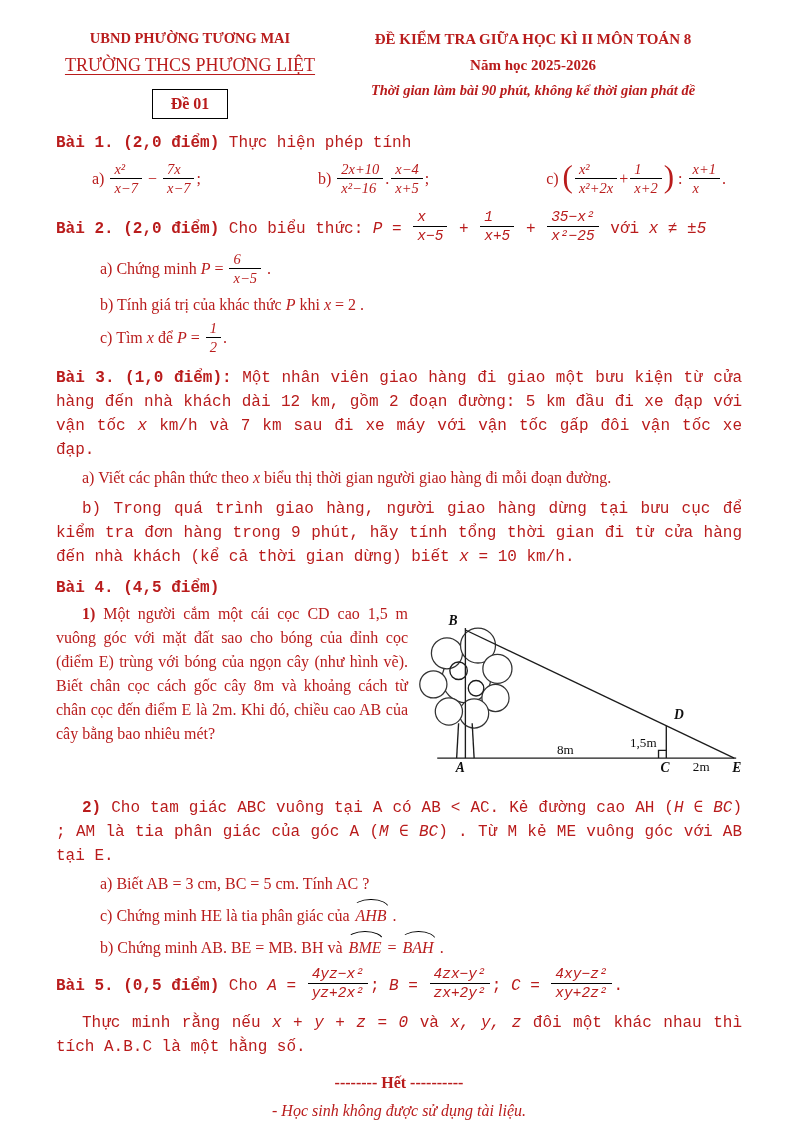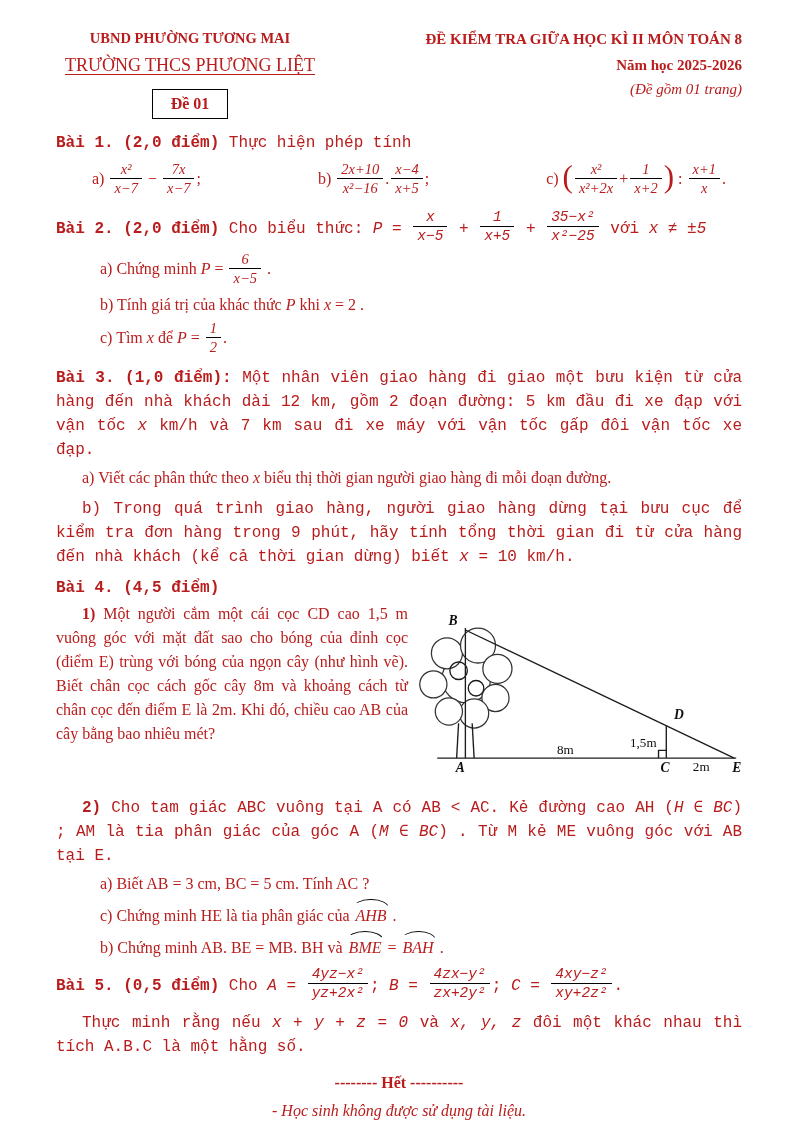--- a/index.html
+++ b/index.html
@@ -11,35 +11,35 @@
   }
   .bold { font-weight:700; }
   .it { font-style:italic; }
 
   
   .header { display:flex; margin-bottom:12px; }
   .h-left { width:268px; text-align:center; }
   .org  { font-weight:700; font-size:14.5px; }
   .school { font-weight:400; font-size:18px; text-decoration:underline; text-underline-offset:3px; margin-top:2px;text-align:center; }
   .code-box { display:inline-block; border:1.6px solid #000; padding:2px 18px; margin-top:10px; font-weight:700; font-size:16px; }
-  .h-right { flex:1; text-align:right; }
+  .h-right { flex:1; text-align:center; }
   .title { font-weight:700; font-size:15px; }
   .year { font-weight:700; font-size:15px; margin-top:3px; }
   .duration { font-weight:700; font-style:italic; font-size:14.5px; margin-top:4px; }
   .pages { font-style:italic; font-size:15px; margin-top:2px; }
 
   
   .sec { margin-top:7px; text-align:justify;font-family:Liberation Mono, monospace; }
   .section-title { font-weight:700; }
   .sub { margin-left:44px; margin-top:4px; }
   .sub26 { margin-left:26px; margin-top:4px; }
   .ti { text-indent:26px; }
 
   
-  .frac { display:inline-block; vertical-align:middle; text-align:center; font-style:italic; line-height:1.12; margin:1px 2px; position:relative; top:-2px; }
+  .frac { display:inline-block; vertical-align:middle; text-align:left; font-style:italic; line-height:1.12; margin:1px 2px; position:relative; top:-2px; }
   .fnum { display:block; padding:0 4px 1px; border-bottom:1.3px solid #000; font-size:14.5px; }
   .fden { display:block; padding:1px 4px 0; font-size:14.5px; }
   .bigp { font-size:31px; font-weight:400; vertical-align:middle; display:inline-block; position:relative; top:-3px; line-height:0; }
   .hat { position:relative; display:inline-block; font-style:italic; padding:4px 2px 0; }
   .hat::before { content:""; position:absolute; top:-1px; left:0; right:0; height:7px;
     border:1.4px solid transparent; border-top:1.4px solid #000;
     border-radius:50% / 100% 100% 0 0; }
   .math-row { display:flex; align-items:center; justify-content:space-between; padding:7px 16px 4px 36px; }
 
   
@@ -64,21 +64,21 @@
     <div class="h-left">
       <div class="org">UBND PHƯỜNG TƯƠNG MAI</div>
       <div class="school">TRƯỜNG THCS PHƯƠNG LIỆT</div>
       <div>
         <span class="code-box">Đề 01</span>
       </div>
     </div>
     <div class="h-right">
       <div class="title">ĐỀ KIỂM TRA GIỮA HỌC KÌ II MÔN TOÁN 8</div>
       <div class="year">Năm học 2025-2026</div>
-      <div class="pages">(Đề gồm 01 trang)</div>
+      <div class="duration">Thời gian làm bài 90 phút, không kể thời gian phát đề</div>
     </div>
   </div>
 
   <div class="sec">
     <span class="section-title">Bài 1. (2,0 điểm)</span><span> Thực hiện phép tính</span>
   </div>
   <div class="math-row">
     <span><span>a) </span><span class="frac"><span class="fnum">x²</span><span class="fden">x−7</span></span><span> − </span><span class="frac"><span class="fnum">7x</span><span class="fden">x−7</span></span><span>;</span></span>
     <span><span>b) </span><span class="frac"><span class="fnum">2x+10</span><span class="fden">x²−16</span></span><span>.</span><span class="frac"><span class="fnum">x−4</span><span class="fden">x+5</span></span><span>;</span></span>
     <span><span>c) </span><span class="bigp">(</span><span class="frac"><span class="fnum">x²</span><span class="fden">x²+2x</span></span><span>+</span><span class="frac"><span class="fnum">1</span><span class="fden">x+2</span></span><span class="bigp">)</span><span> : </span><span class="frac"><span class="fnum">x+1</span><span class="fden">x</span></span><span>.</span></span>

